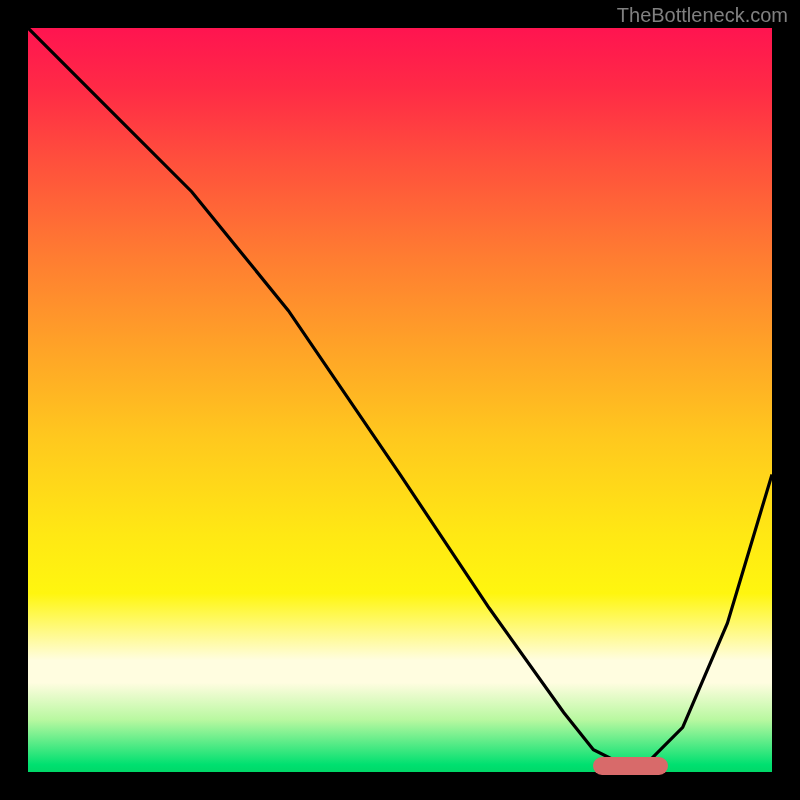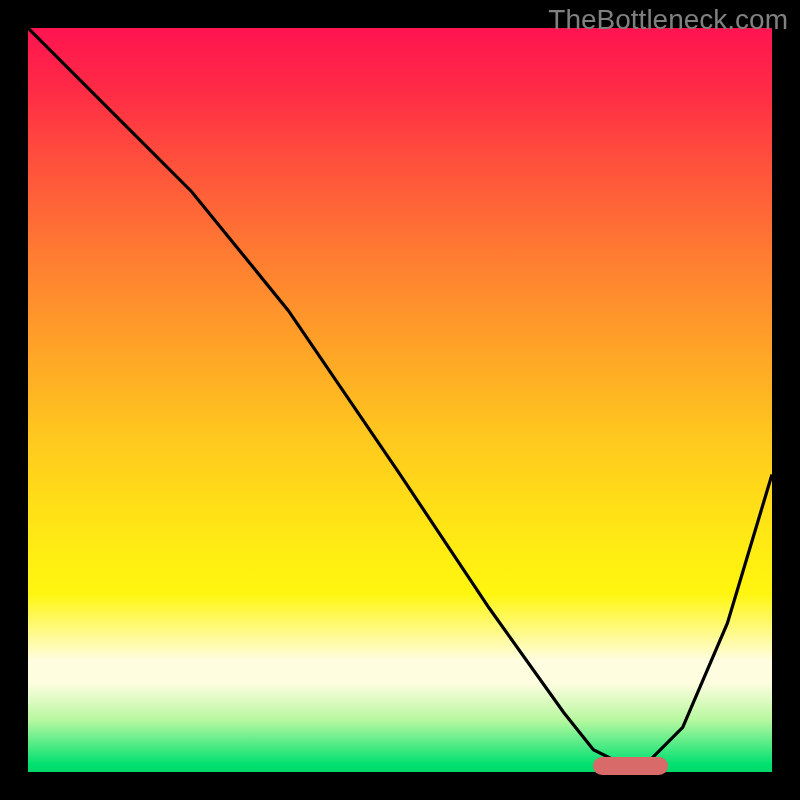--- a/index.html
+++ b/index.html
@@ -9,21 +9,21 @@
     background: #000;
     font-family: Arial, sans-serif;
     position: relative;
     overflow: hidden;
   }
   .watermark {
     position: absolute;
     top: 4px;
     right: 12px;
     color: #808080;
-    font-size: 28px;
+    font-size: 20px;
     font-weight: 500;
     z-index: 10;
   }
   .plot-area {
     position: absolute;
     top: 28px;
     left: 28px;
     width: 744px;
     height: 744px;
     background: linear-gradient(to bottom,

